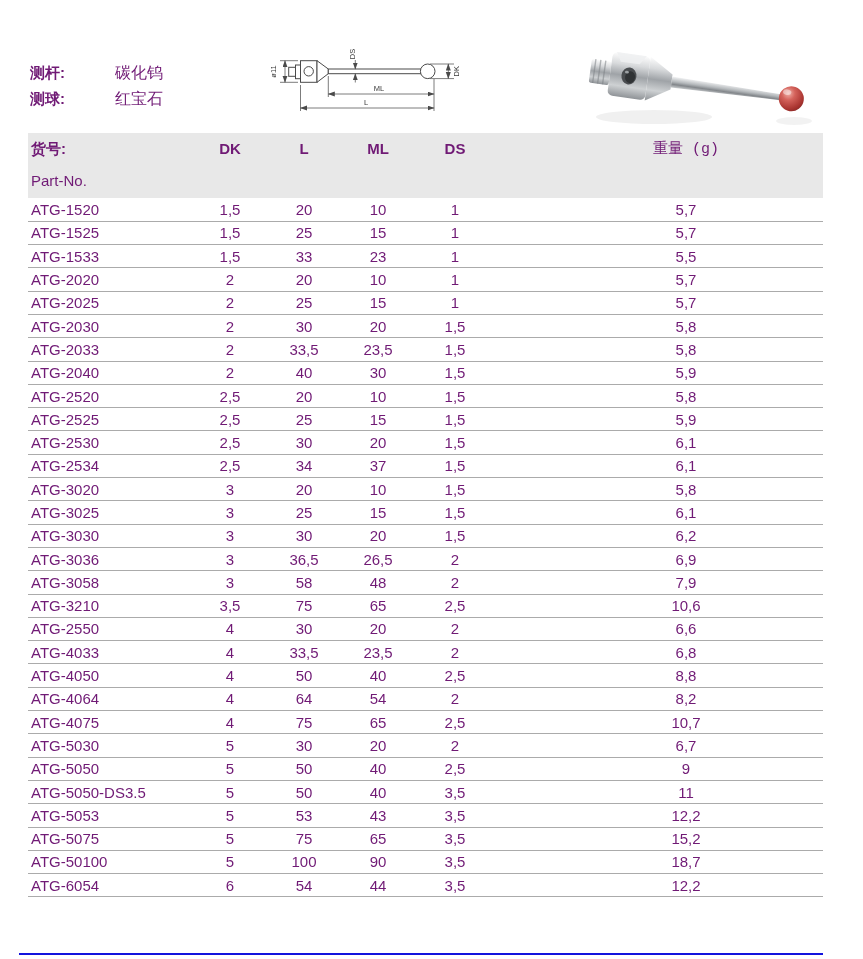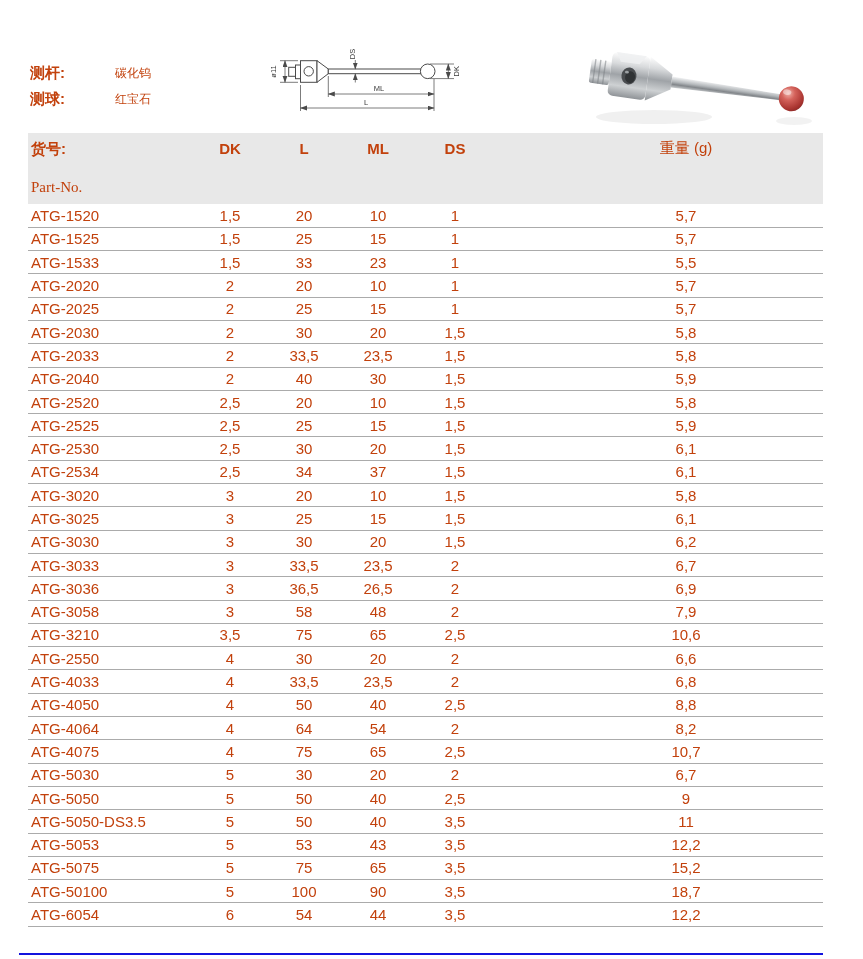--- a/index.html
+++ b/index.html
@@ -1,44 +1,44 @@
 <!DOCTYPE html>
 <html style="--header_bg: #e8e8e8; --divider_blue: #1414dd; --ruby_red: #a93430; --metal_gray: #c7c9cb; --row_border: #ababab;"><head>
 <meta charset="utf-8">
 <style>
   html,body { margin:0; padding:0; }
   body { width:863px; height:959px; background:#ffffff; overflow:hidden; }
   .page {
     position:relative; width:863px; height:903px; background:#fff;
-    font-family:"Liberation Sans","DejaVu Sans",sans-serif; color:#c2410c;
+    font-family:"Liberation Sans","DejaVu Sans",sans-serif; color:#701a75;
   }
 
   
   .materials { position:absolute; left:30px; top:60px; font-size:15px; }
   .material-row { display:flex; align-items:center; height:26px; }
   .material-label { font-weight:bold; width:85px; }
-  .material-value { font-family:"DejaVu Serif","Liberation Serif",serif; font-size:12px; }
+  .material-value { font-family:"DejaVu Serif","Liberation Serif",serif; font-size:16px; }
 
   
   .diagram { position:absolute; left:262px; top:33px; }
   .photo   { position:absolute; left:562px; top:15px; }
   .dim-label { font-family:"Liberation Sans",sans-serif; font-size:7.5px; fill:#3a3a3a; }
 
   
   .table-wrap { position:absolute; left:28px; top:133px; }
   table { border-collapse:collapse; table-layout:fixed; width:795px; font-size:15px; }
   col.w0{width:158px} col.w1{width:88px} col.w2{width:60px} col.w3{width:88px} col.w4{width:66px} col.w5{width:335px}
   thead th {
     background:var(--header_bg,#e8e8e8); font-weight:bold; text-align:center;
     vertical-align:top; padding:7px 0 8px 0; height:65px; box-sizing:border-box; font-size:15px;
   }
   thead th.c0 { text-align:left; padding-left:3px; }
   .hdr-cn { font-size:15px; }
-  .hdr-en { font-weight:normal; margin-top:20px;font-family:Liberation Serif, serif; }
-  thead th.c5 { font-family:Liberation Sans, sans-serif; font-weight:normal; padding-left:61px; padding-top:6px; box-sizing:border-box; }
+  .hdr-en { font-weight:normal; margin-top:13px; }
+  thead th.c5 { font-family:Liberation Mono, monospace; font-weight:normal; padding-left:61px; padding-top:6px; box-sizing:border-box; }
   tbody td {
     height:23.3px; box-sizing:border-box; border-bottom:1px solid #ababab;
     text-align:center; padding:0; line-height:1; white-space:nowrap;
   }
   tbody td.c0 { text-align:left; padding-left:3px;margin-left:12px; }
   tbody td.c5 { padding-left:61px; }
 
   .bottom-rule { position:absolute; left:19px; top:953px; width:804px; height:2px; background:var(--divider_blue,#1414dd); }
 </style>
 </head>
@@ -285,28 +285,20 @@
           </tr>
           <tr>
             <td class="c0">ATG-3030</td>
             <td class="c1">3</td>
             <td class="c2">30</td>
             <td class="c3">20</td>
             <td class="c4">1,5</td>
             <td class="c5">6,2</td>
           </tr>
           <tr>
-            <td class="c0">ATG-3033</td>
-            <td class="c1">3</td>
-            <td class="c2">33,5</td>
-            <td class="c3">23,5</td>
-            <td class="c4">2</td>
-            <td class="c5">6,7</td>
-          </tr>
-          <tr>
             <td class="c0">ATG-3036</td>
             <td class="c1">3</td>
             <td class="c2">36,5</td>
             <td class="c3">26,5</td>
             <td class="c4">2</td>
             <td class="c5">6,9</td>
           </tr>
           <tr>
             <td class="c0">ATG-3058</td>
             <td class="c1">3</td>

